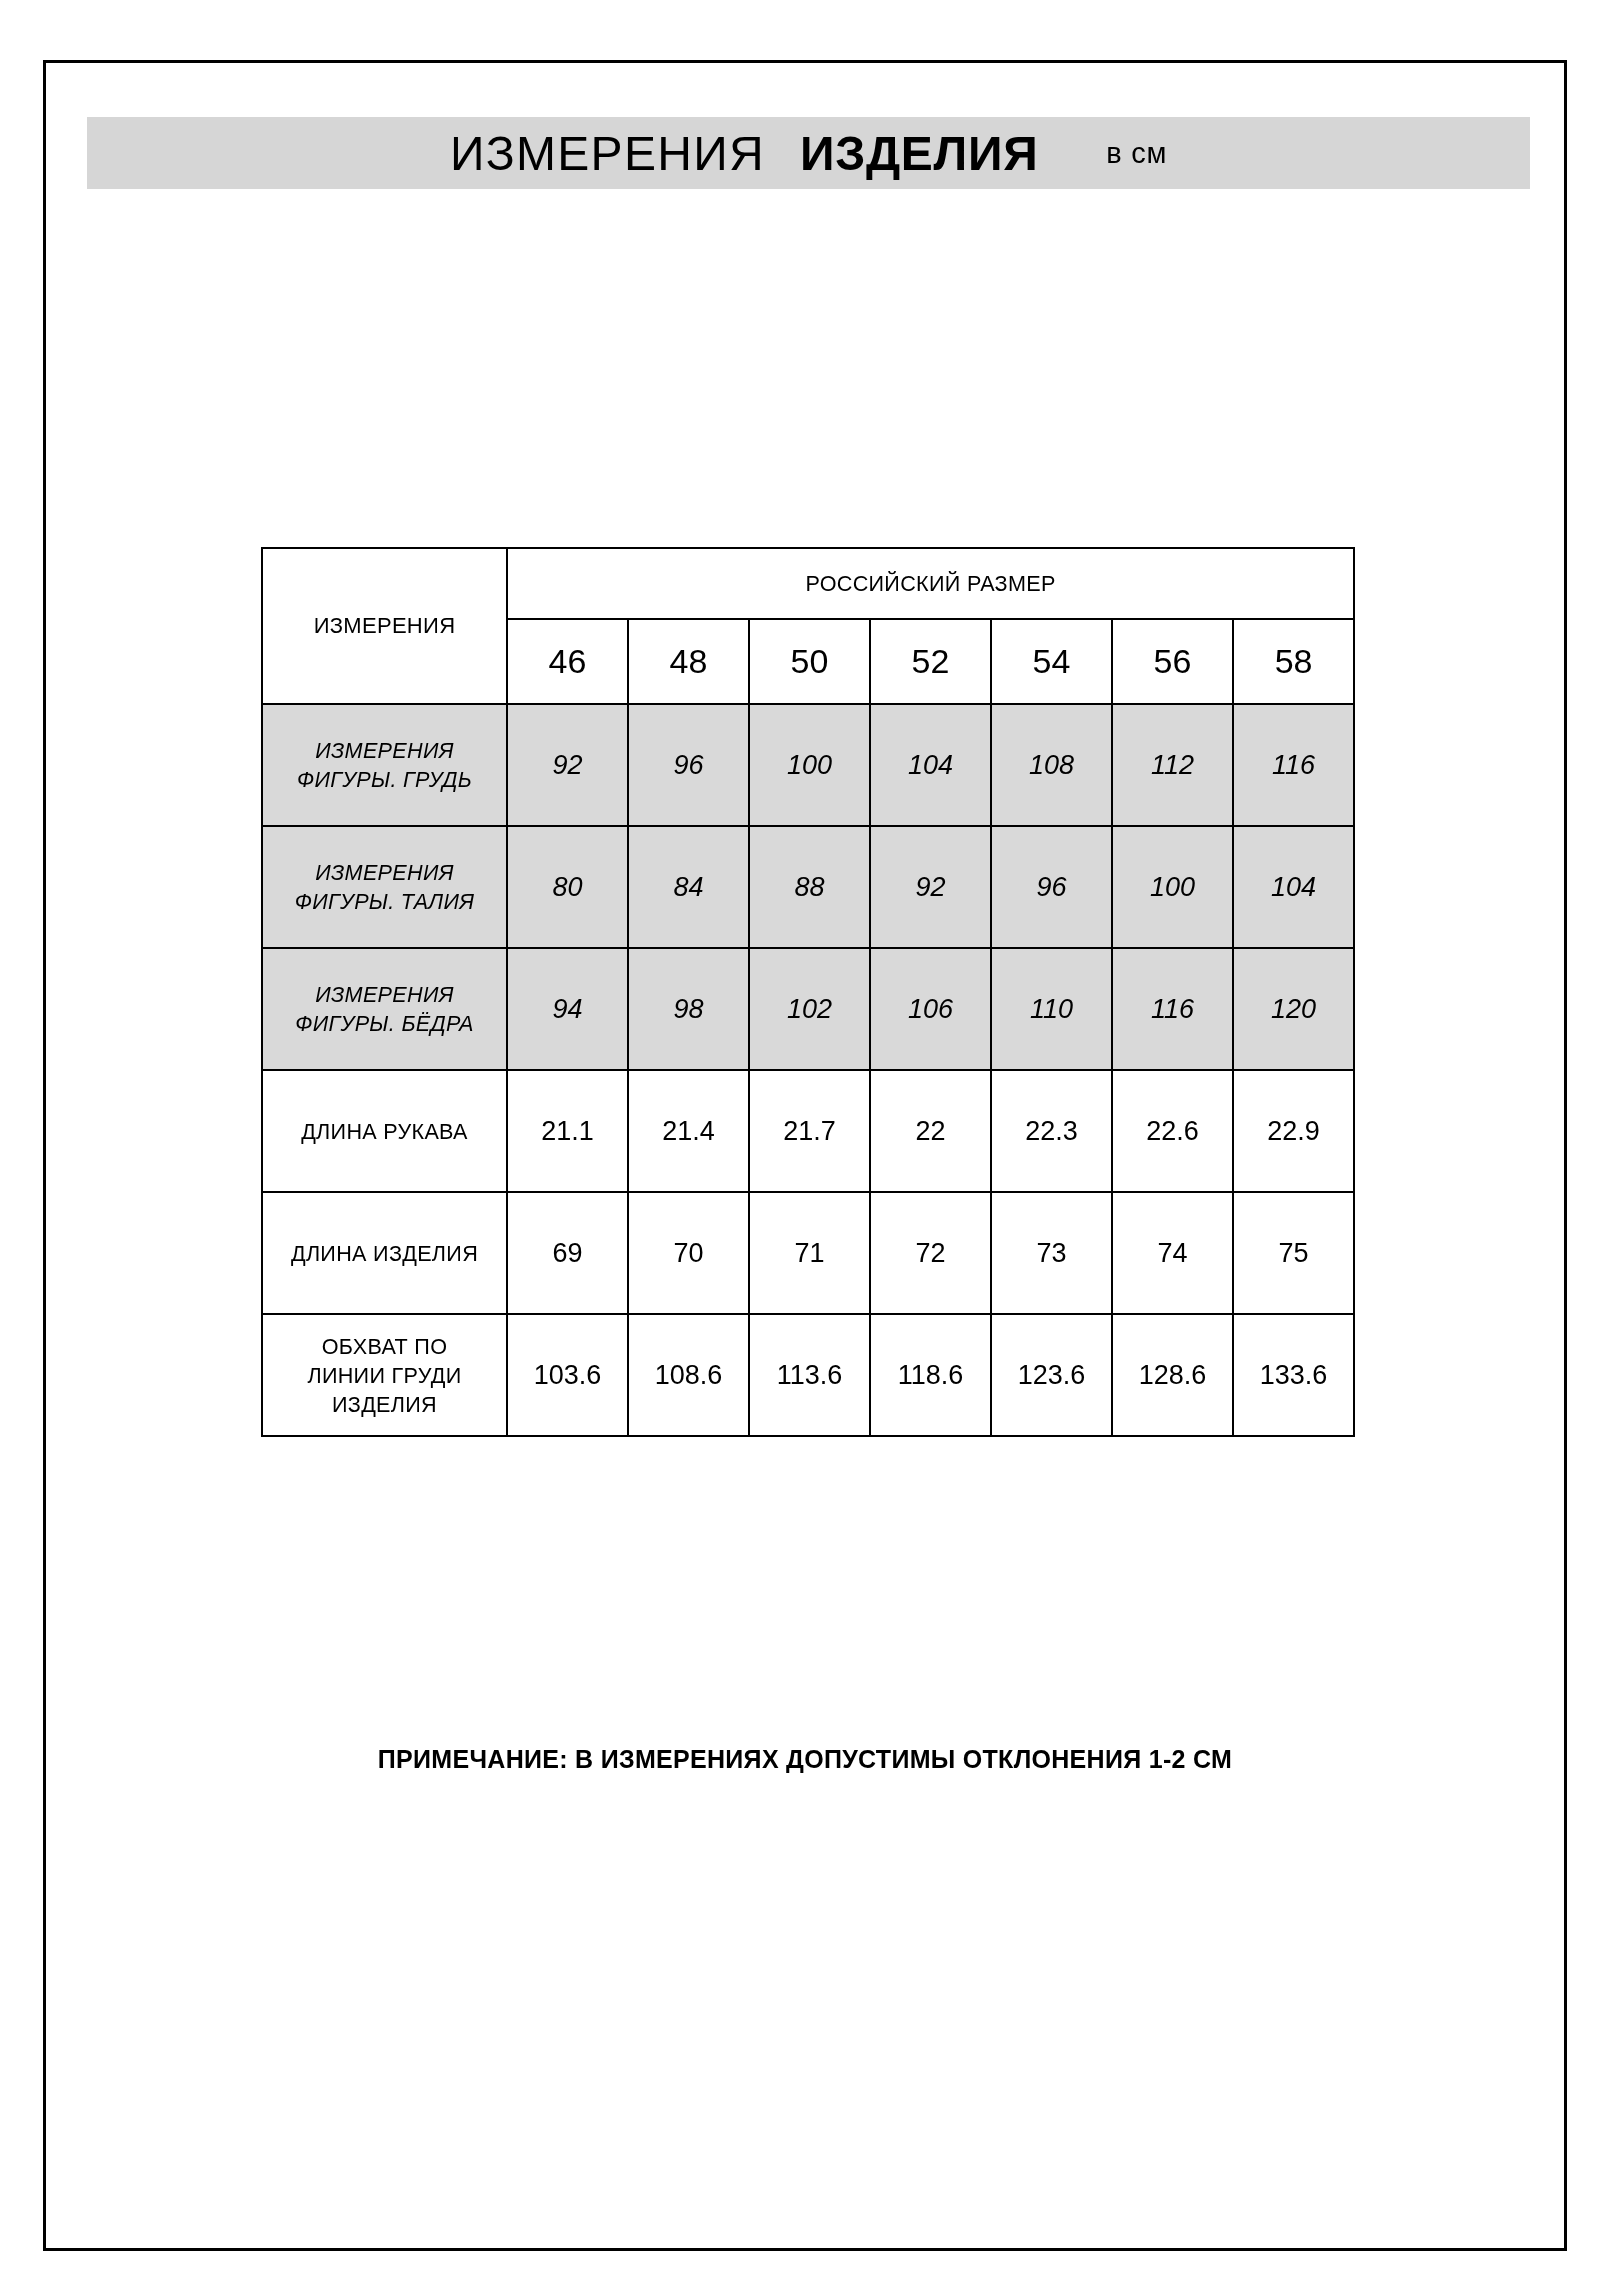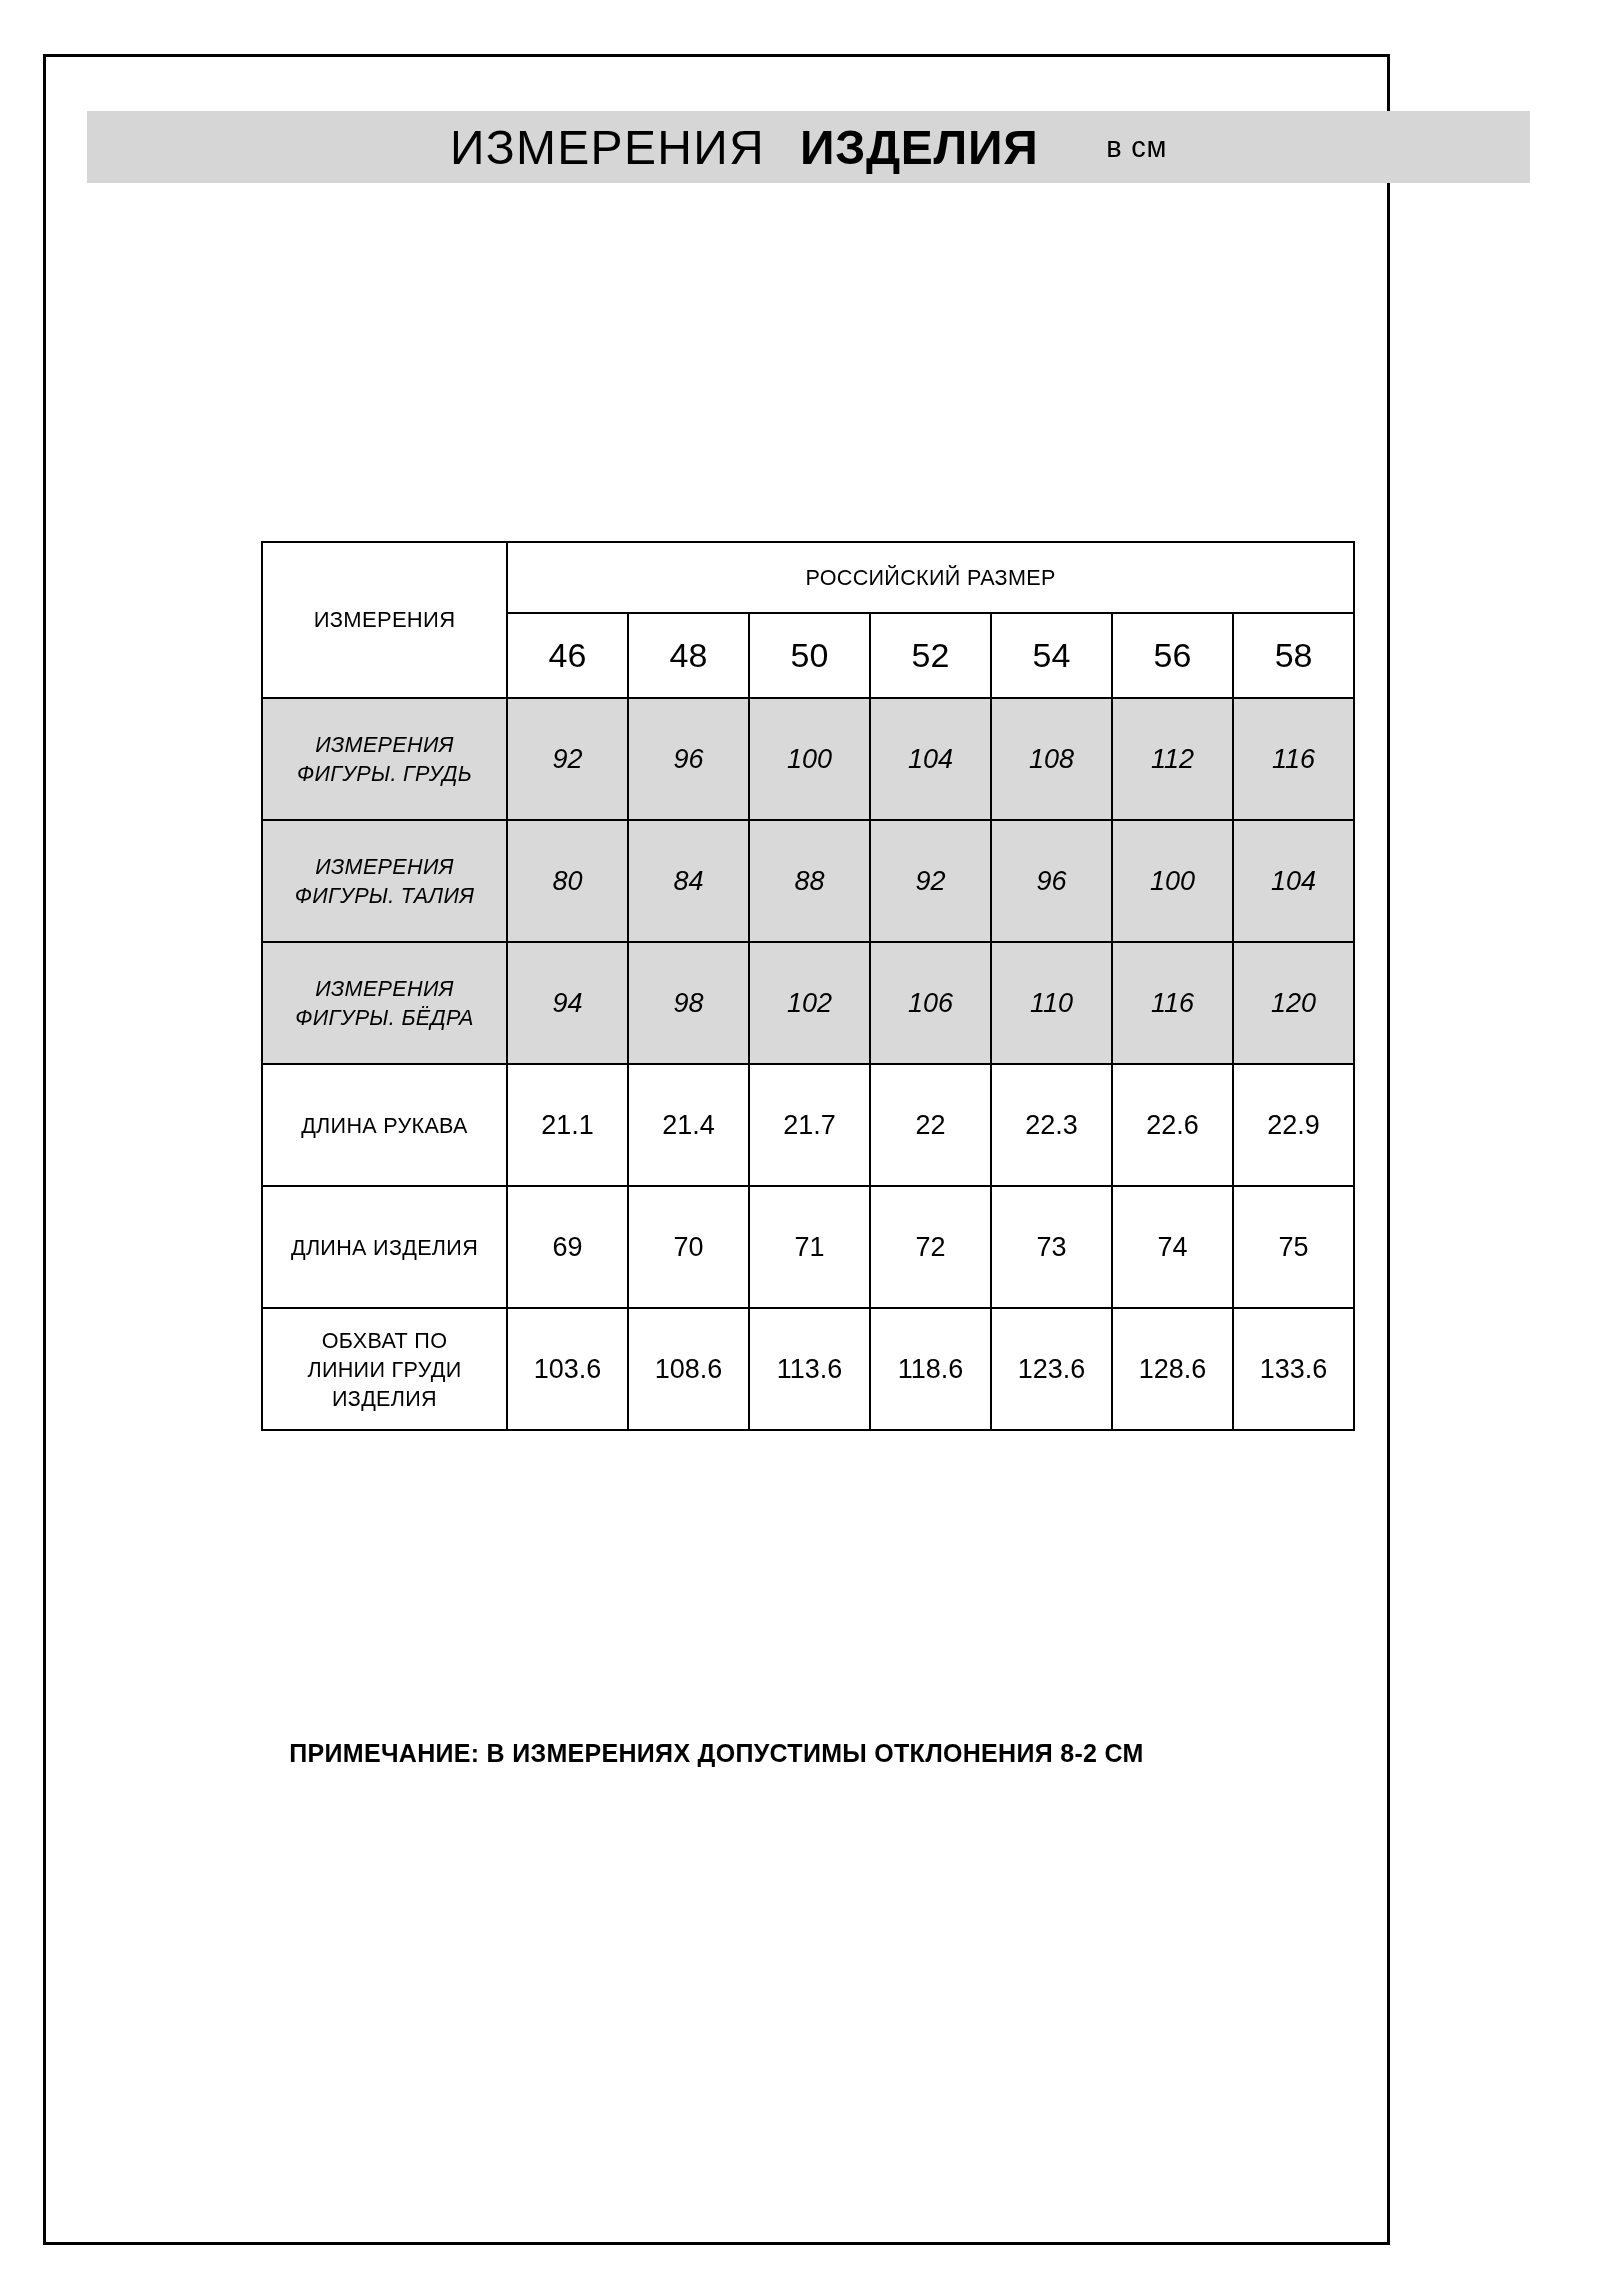--- a/index.html
+++ b/index.html
@@ -11,22 +11,22 @@
     width: 1623px;
     height: 2295px;
     font-family: "Liberation Sans", "DejaVu Sans", sans-serif;
     color: #000000;
     overflow: hidden;
   }
 
   .page-frame {
     position: absolute;
     left: 43px;
-    top: 54px;
-    width: 1347px;
+    top: 60px;
+    width: 1524px;
     height: 2191px;
     border: 3.3px solid #000000;
     box-sizing: border-box;
     background: #ffffff;
   }
 
   
   .title-band {
     position: absolute;
     left: 41px;
@@ -261,16 +261,16 @@
         <td class="val-cell">113.6</td>
         <td class="val-cell">118.6</td>
         <td class="val-cell">123.6</td>
         <td class="val-cell">128.6</td>
         <td class="val-cell">133.6</td>
       </tr>
 
     </tbody>
   </table>
 
-  <div class="footer-note">ПРИМЕЧАНИЕ: В ИЗМЕРЕНИЯХ ДОПУСТИМЫ ОТКЛОНЕНИЯ 8-2 СМ</div>
+  <div class="footer-note">ПРИМЕЧАНИЕ: В ИЗМЕРЕНИЯХ ДОПУСТИМЫ ОТКЛОНЕНИЯ 1-2 СМ</div>
 
 </div>
 
 
 </body></html>

